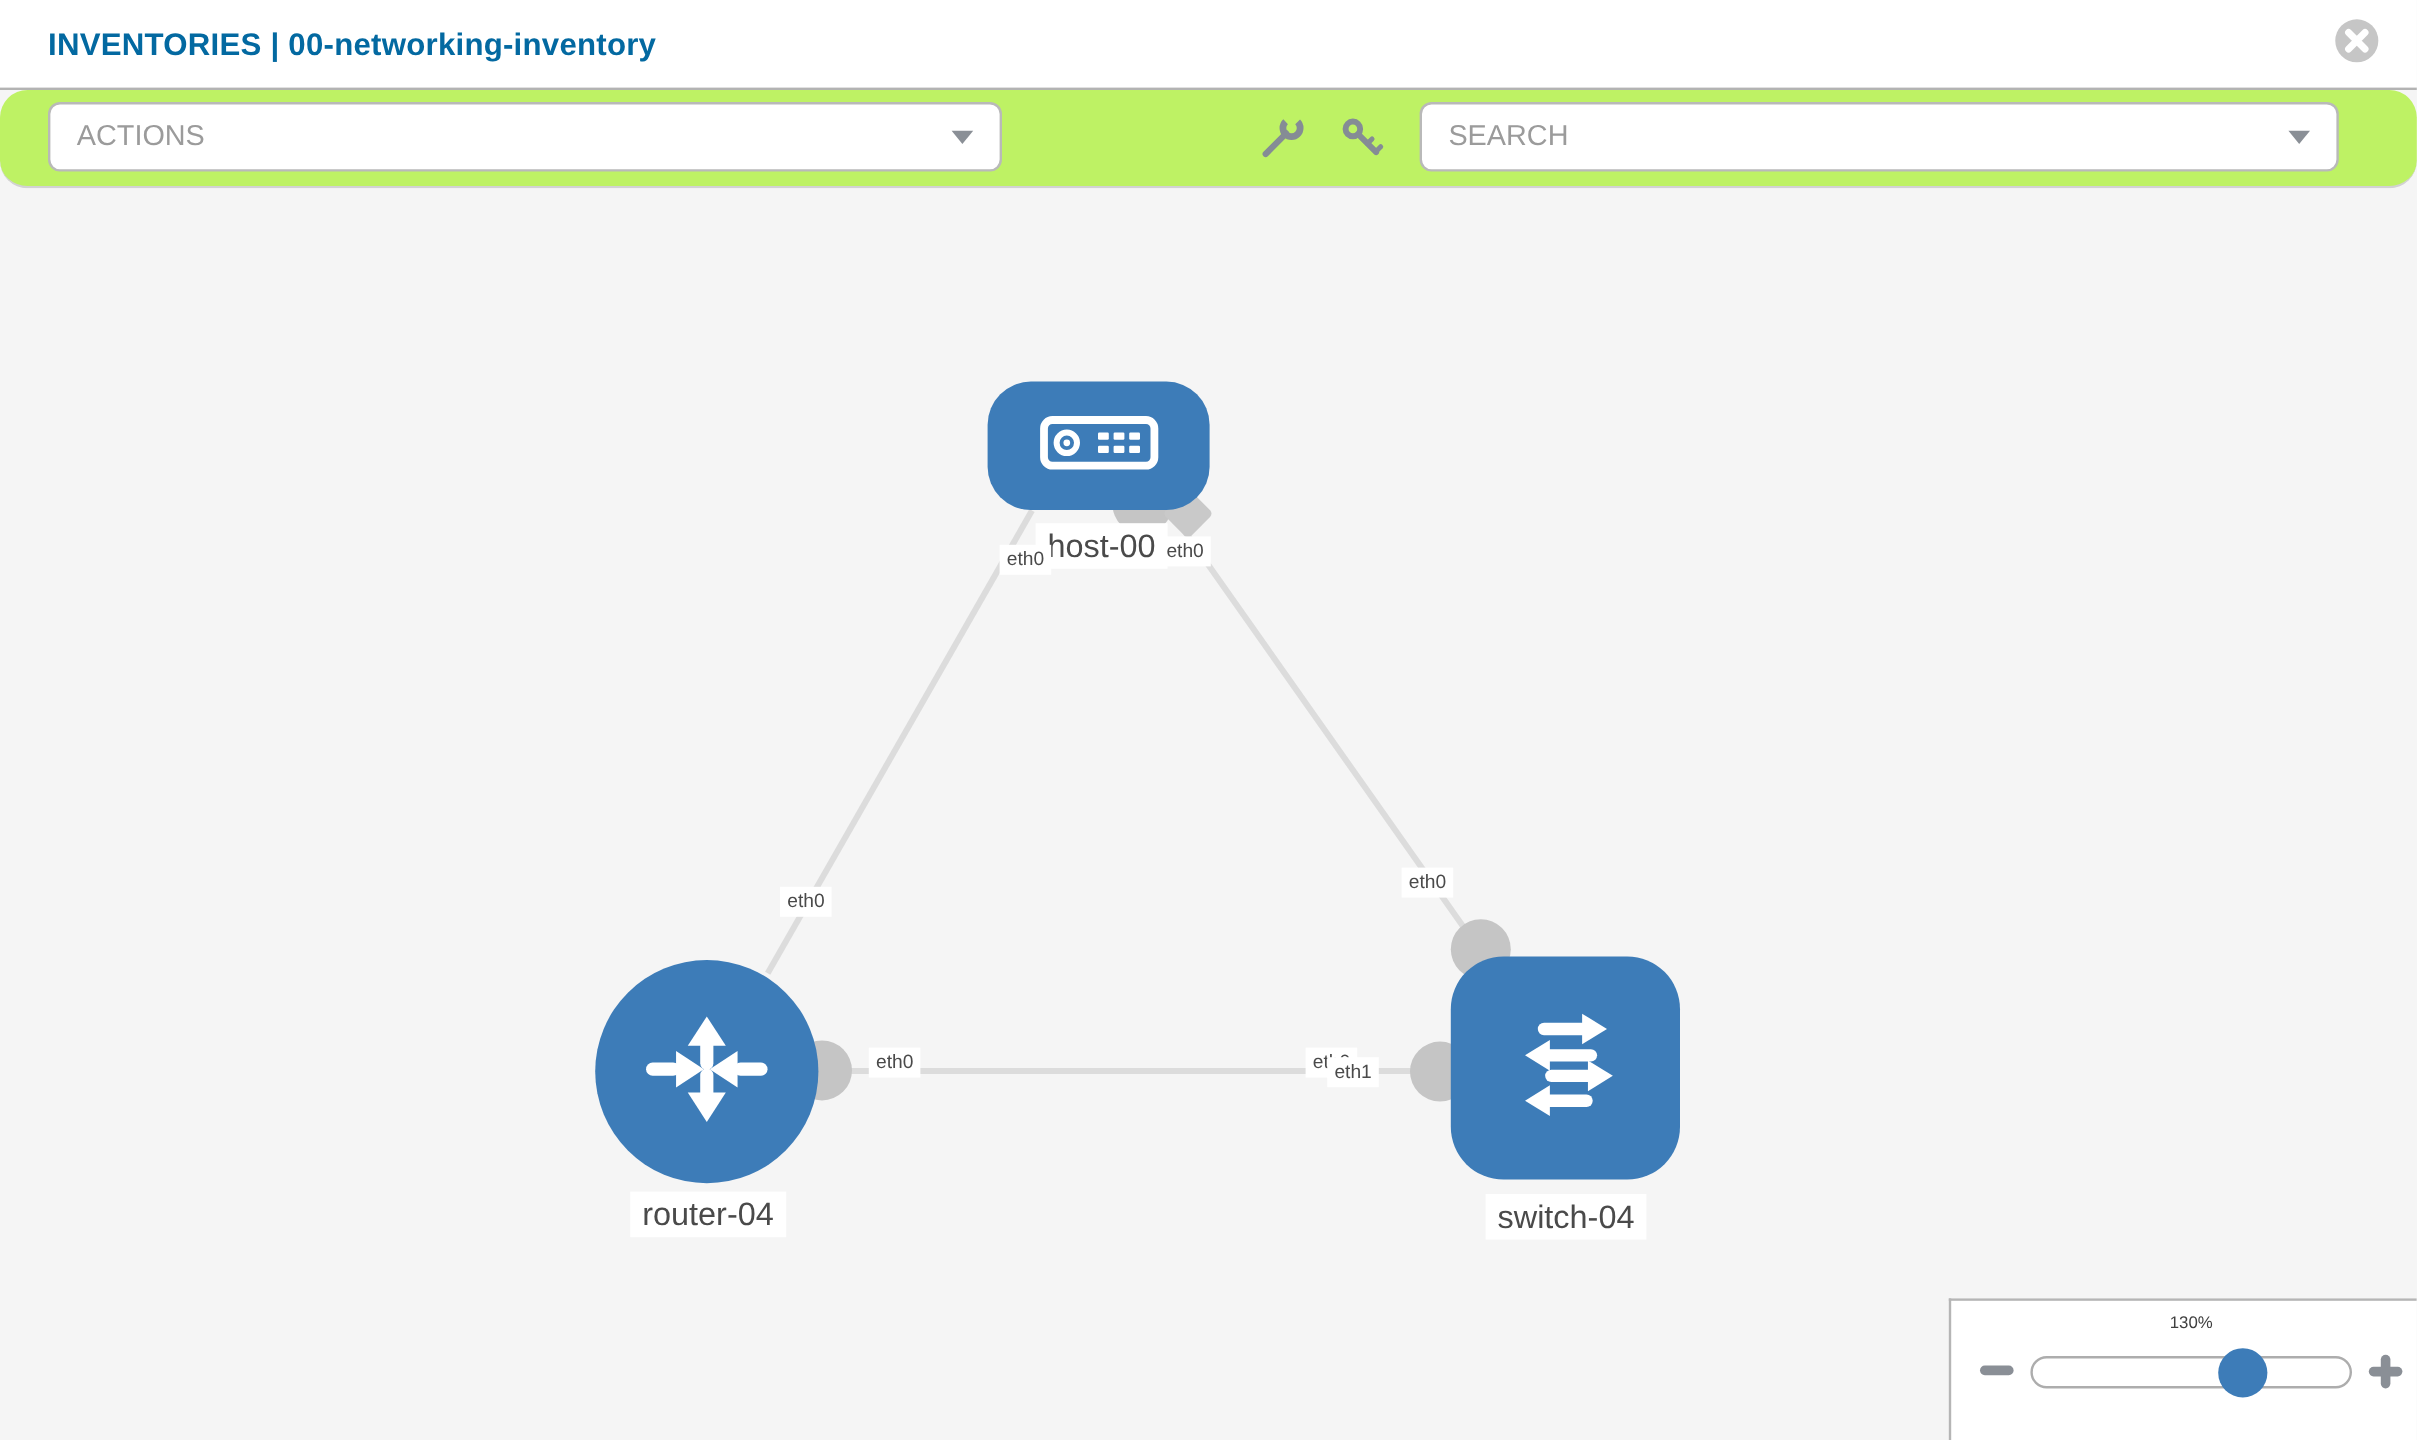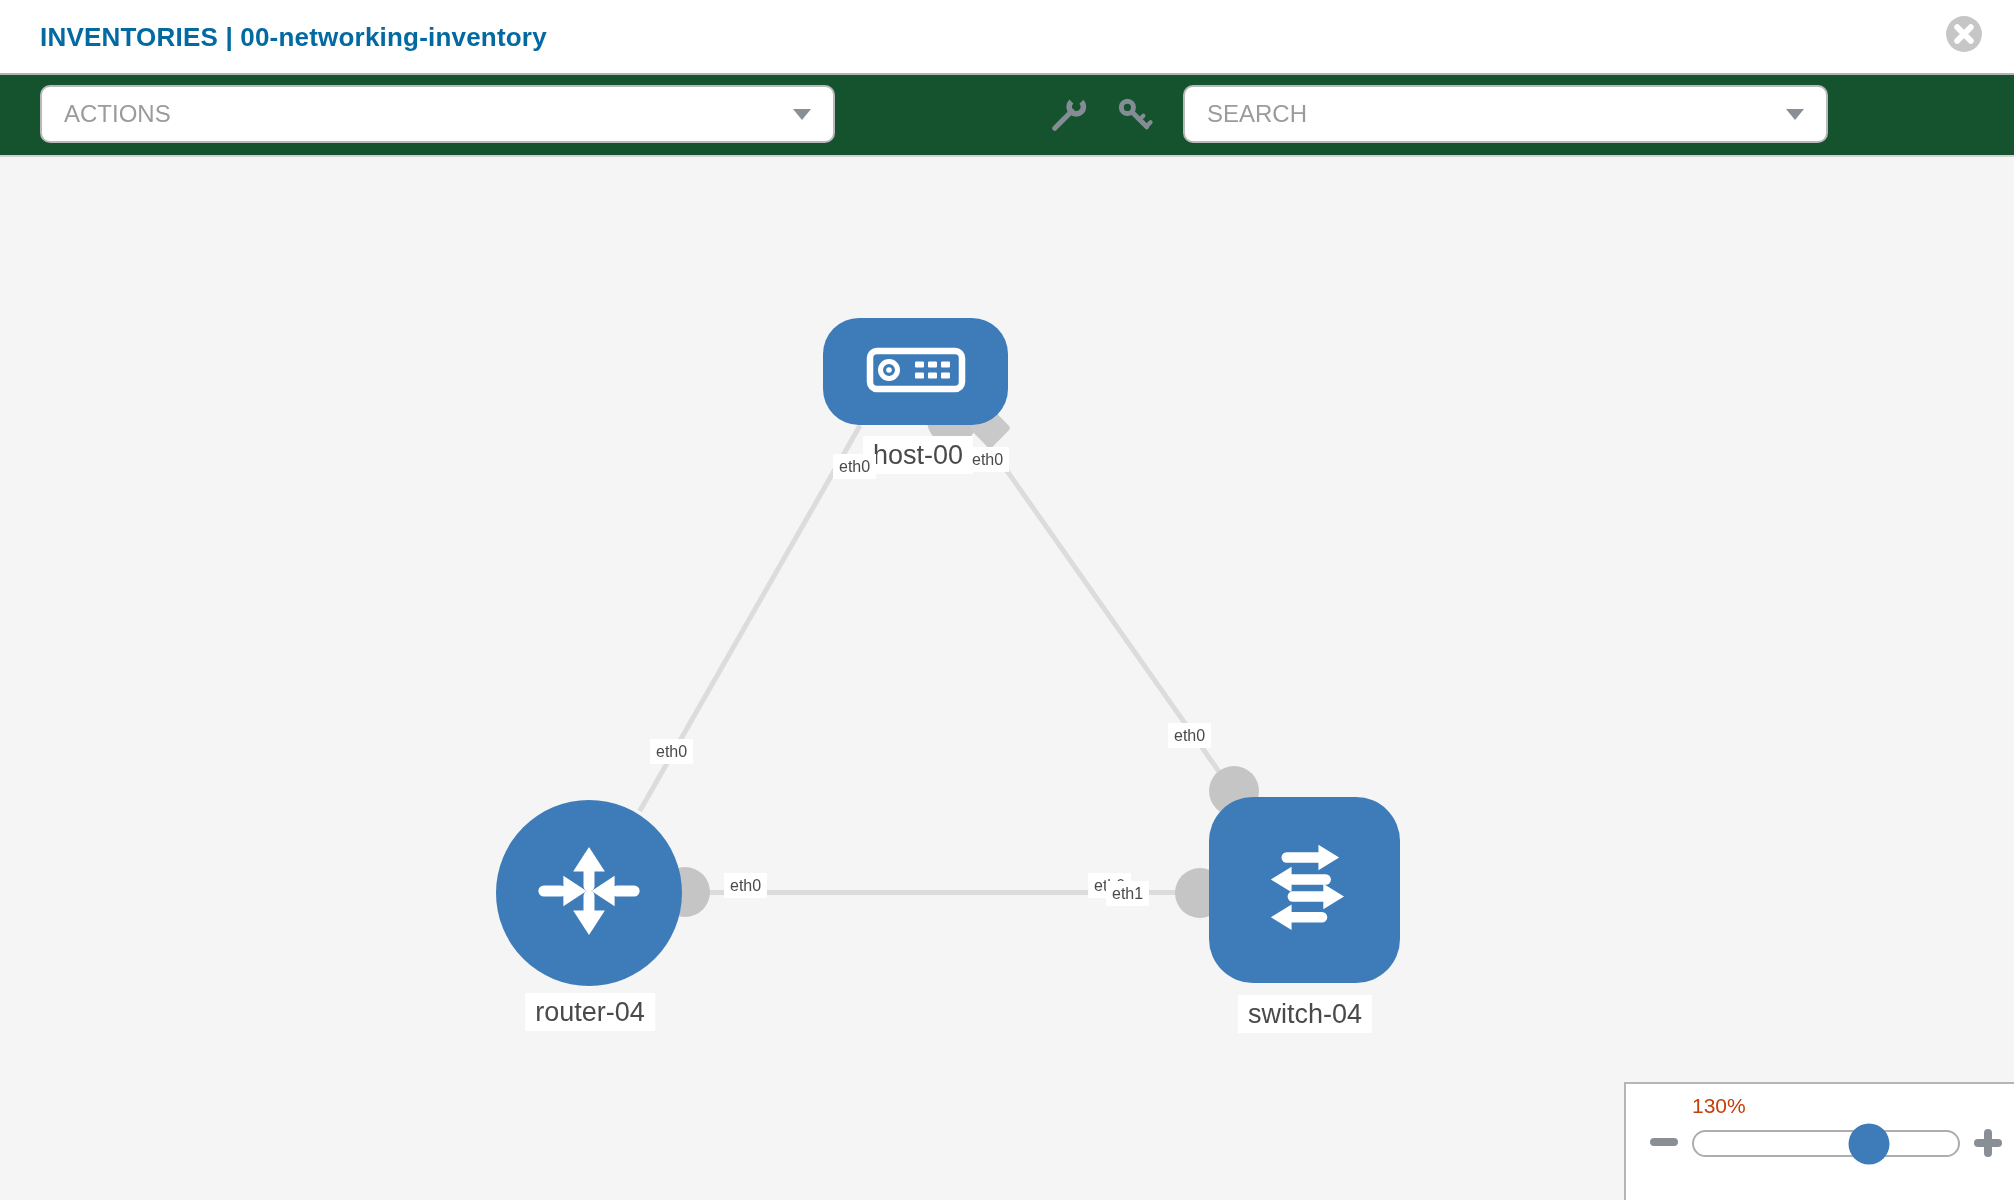--- a/index.html
+++ b/index.html
@@ -9,28 +9,28 @@
     -webkit-font-smoothing:antialiased;
   }
   
   .header{position:absolute;top:0;left:0;right:0;height:73px;background:#ffffff;
     border-bottom:2px solid #b3b3b3;z-index:10;}
   .page-title{position:absolute;left:40px;top:50%;transform:translateY(-50%);
     font-size:26px;font-weight:bold;color:#0369a1;letter-spacing:.2px;}
   .close-btn{position:absolute;right:30px;top:15px;width:40px;height:40px;border:none;
     background:transparent;padding:0;cursor:pointer;}
   
-  .toolbar{position:absolute;top:75px;left:0;right:0;height:80px;background:#14532d;
-    border-bottom:2px solid #d2d2d2;z-index:10;}
+  .toolbar{position:absolute;top:75px;left:0;right:0;height:80px;background:#bef264;
+    border-bottom:2px solid #d2d2d2;z-index:10;border-radius:23px;}
   .dropdown{position:absolute;top:10px;height:58px;background:#fff;border:2px solid #b9b9b9;
     border-radius:10px;box-sizing:border-box;display:flex;align-items:center;
     justify-content:space-between;padding:0 22px;cursor:pointer;}
   .dropdown .dd-label{color:#9b9b9b;font-size:24px;}
   .dropdown.actions{left:40px;width:795px;}
-  .dropdown.search{left:1183px;width:645px;}
+  .dropdown.search{left:1183px;width:766px;}
   .caret{width:0;height:0;border-left:9px solid transparent;border-right:9px solid transparent;
     border-top:11px solid #8a8f96;}
   .tool-icon{position:absolute;width:40px;height:40px;cursor:pointer;}
   .tool-icon.wrench{left:1048px;top:20px;}
   .tool-icon.key{left:1116px;top:21px;}
   
   .canvas{position:absolute;top:157px;left:0;right:0;bottom:0;background:#f5f5f5;overflow:hidden;}
   .link{position:absolute;height:5px;background:#dcdcdc;transform-origin:0 50%;z-index:1;}
   .link.hr{left:860px;top:266px;width:444px;transform:rotate(119.74deg);}
   .link.hs{left:975px;top:266px;width:448px;transform:rotate(54.82deg);}
@@ -56,22 +56,22 @@
   .if-host-left{left:833px;top:297px;}
   .if-host-right{left:966px;top:290px;}
   .if-router-top{left:650px;top:582px;}
   .if-router-right{left:724px;top:716px;}
   .if-switch-top{left:1168px;top:566px;}
   .if-switch-under{left:1088px;top:716px;z-index:4;}
   .if-switch-over{left:1106px;top:724px;z-index:5;}
   
   .zoom-panel{position:absolute;left:1624px;top:925px;right:0;bottom:0;background:#ffffff;
     border-top:2px solid #b5b5b5;border-left:2px solid #b5b5b5;z-index:6;}
-  .zoom-level{position:absolute;left:66px;top:10px;width:268px;
-    font-size:21px;color:#c2410c;}
+  .zoom-level{position:absolute;left:66px;top:10px;width:268px;text-align:center;
+    font-size:14px;color:#404040;}
   .zoom-minus{position:absolute;left:24px;top:54px;width:28px;height:8px;background:#8a8f96;
     border-radius:4px;cursor:pointer;}
   .zoom-plus{position:absolute;left:348px;top:45px;width:28px;height:28px;cursor:pointer;}
   .zoom-plus::before{content:"";position:absolute;left:0;top:10px;width:28px;height:8px;
     background:#8a8f96;border-radius:4px;}
   .zoom-plus::after{content:"";position:absolute;left:10px;top:0;width:8px;height:28px;
     background:#8a8f96;border-radius:4px;}
   .zoom-track{position:absolute;left:66px;top:46px;width:268px;height:27px;background:#fff;
     border:2px solid #adadad;border-radius:15px;box-sizing:border-box;cursor:pointer;}
   .zoom-thumb{position:absolute;left:175px;top:50%;transform:translate(-50%,-50%);

